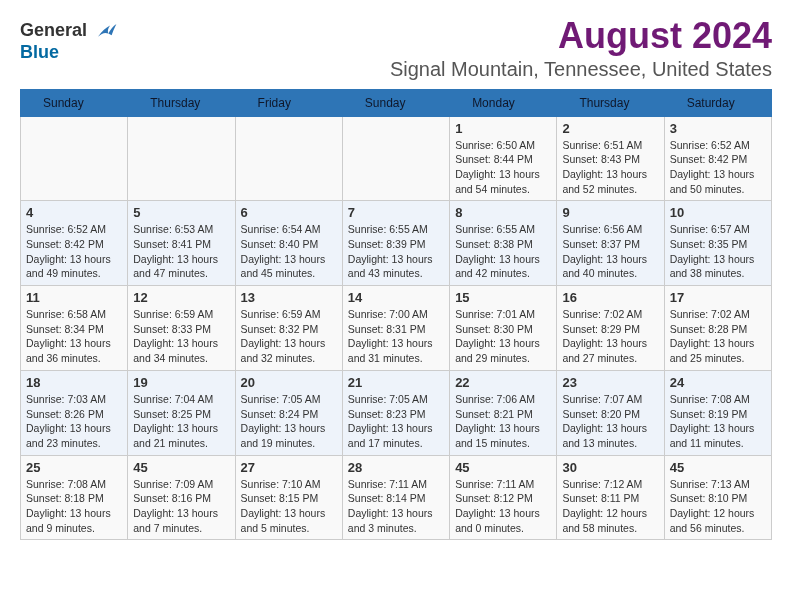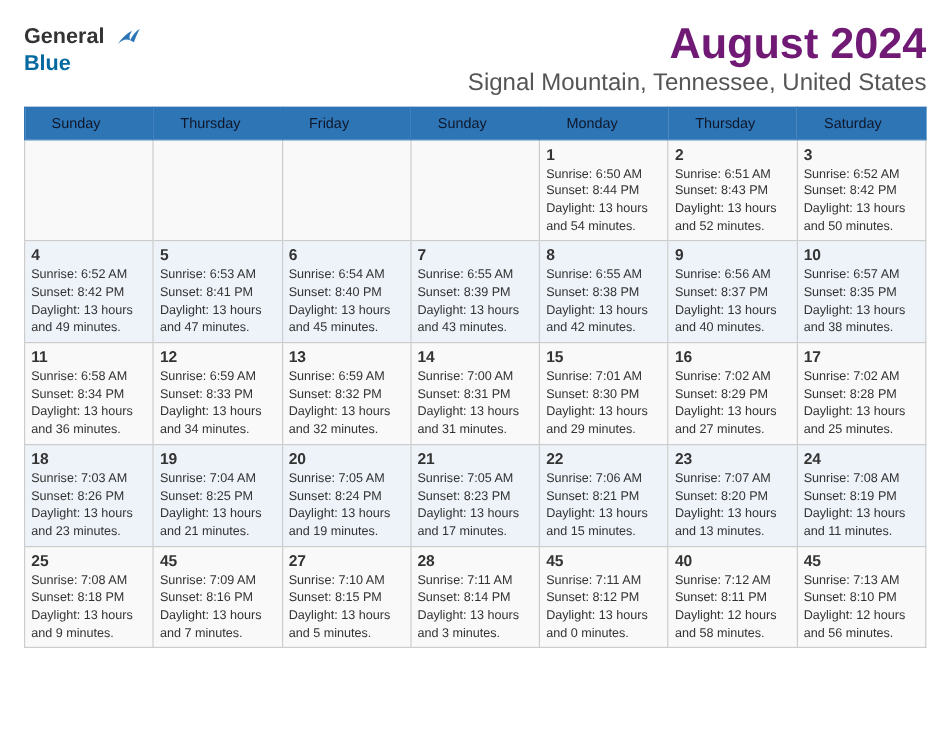--- a/index.html
+++ b/index.html
@@ -251,21 +251,21 @@
         </td>
         <td>
           <span class="day-number">28</span>
           <div class="day-info">Sunrise: 7:11 AM<br>Sunset: 8:14 PM<br>Daylight: 13 hours<br>and 3 minutes.</div>
         </td>
         <td>
           <span class="day-number">45</span>
           <div class="day-info">Sunrise: 7:11 AM<br>Sunset: 8:12 PM<br>Daylight: 13 hours<br>and 0 minutes.</div>
         </td>
         <td>
-          <span class="day-number">40</span>
+          <span class="day-number">30</span>
           <div class="day-info">Sunrise: 7:12 AM<br>Sunset: 8:11 PM<br>Daylight: 12 hours<br>and 58 minutes.</div>
         </td>
         <td>
           <span class="day-number">45</span>
           <div class="day-info">Sunrise: 7:13 AM<br>Sunset: 8:10 PM<br>Daylight: 12 hours<br>and 56 minutes.</div>
         </td>
       </tr>
     </tbody>
 </table>
 

